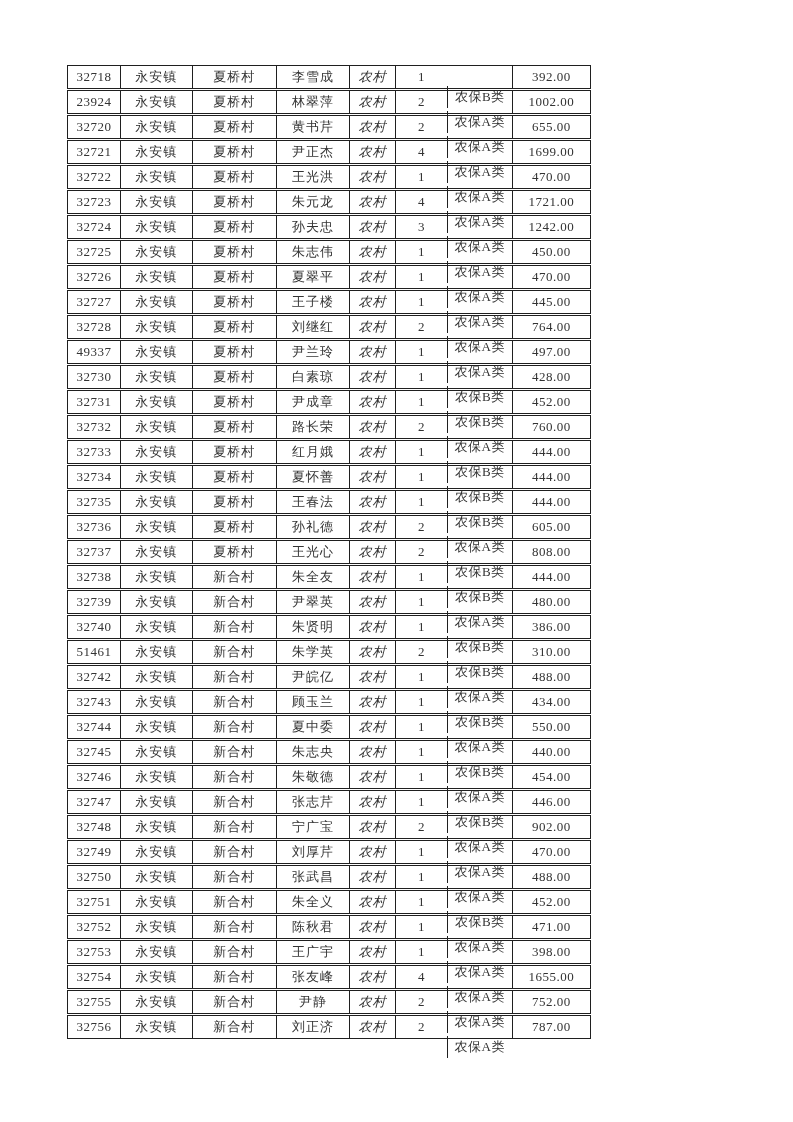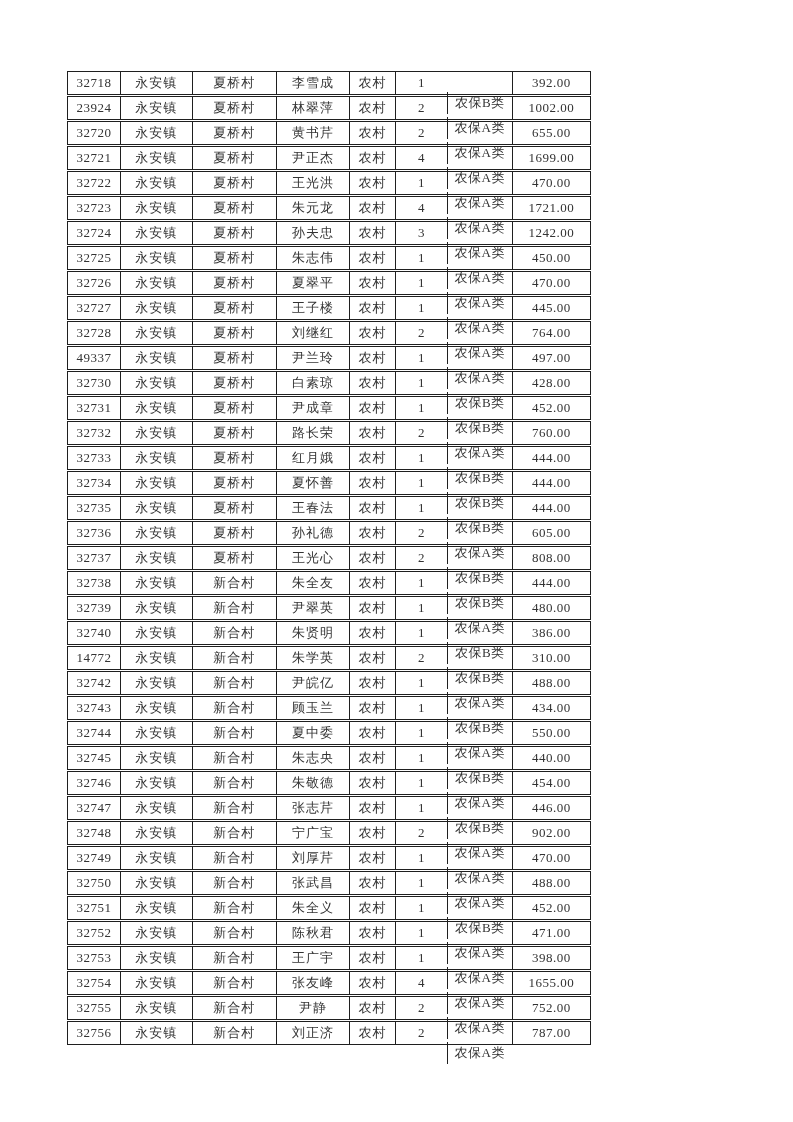--- a/index.html
+++ b/index.html
@@ -11,21 +11,21 @@
     position: relative;
     width: 793px;
     height: 1122px;
     background: #ffffff;
     overflow: hidden;
     font-family: "Liberation Serif", "DejaVu Serif", serif;
   }
   .tbl {
     position: absolute;
     left: 67px;
-    top: 71px;
+    top: 65px;
     width: 524px;
   }
   .row {
     display: flex;
     box-sizing: border-box;
     height: 24px;
     border: 1px solid #1f1f1f;
     background: #ffffff;
   }
   .row + .row {
@@ -43,21 +43,21 @@
     white-space: nowrap;
     overflow: hidden;
   }
   .cell + .cell {
     border-left: 1px solid #1f1f1f;
   }
   .c0 { width: 65px; letter-spacing: 0.5px; }
   .c1 { width: 90px; }
   .c2 { width: 105px; }
   .c3 { width: 92px; }
-  .c4 { width: 57px; }
+  .c4 { width: 57px; font-style: italic; }
   .c5 { width: 65px; letter-spacing: 0; }
   .c6 { width: 81px; letter-spacing: 0.5px; margin-top: 20px; }
   .c7 { width: 98px; letter-spacing: 0.5px; }
 </style>
 </head>
 <body>
 
 <div class="page">
   <div class="tbl" id="roster-table">
       <div class="row">
@@ -284,21 +284,21 @@
         <div class="cell c0">32740</div>
         <div class="cell c1">永安镇</div>
         <div class="cell c2">新合村</div>
         <div class="cell c3">朱贤明</div>
         <div class="cell c4">农村</div>
         <div class="cell c5">1</div>
         <div class="cell c6">农保B类</div>
         <div class="cell c7">386.00</div>
       </div>
       <div class="row">
-        <div class="cell c0">14772</div>
+        <div class="cell c0">51461</div>
         <div class="cell c1">永安镇</div>
         <div class="cell c2">新合村</div>
         <div class="cell c3">朱学英</div>
         <div class="cell c4">农村</div>
         <div class="cell c5">2</div>
         <div class="cell c6">农保B类</div>
         <div class="cell c7">310.00</div>
       </div>
       <div class="row">
         <div class="cell c0">32742</div>

